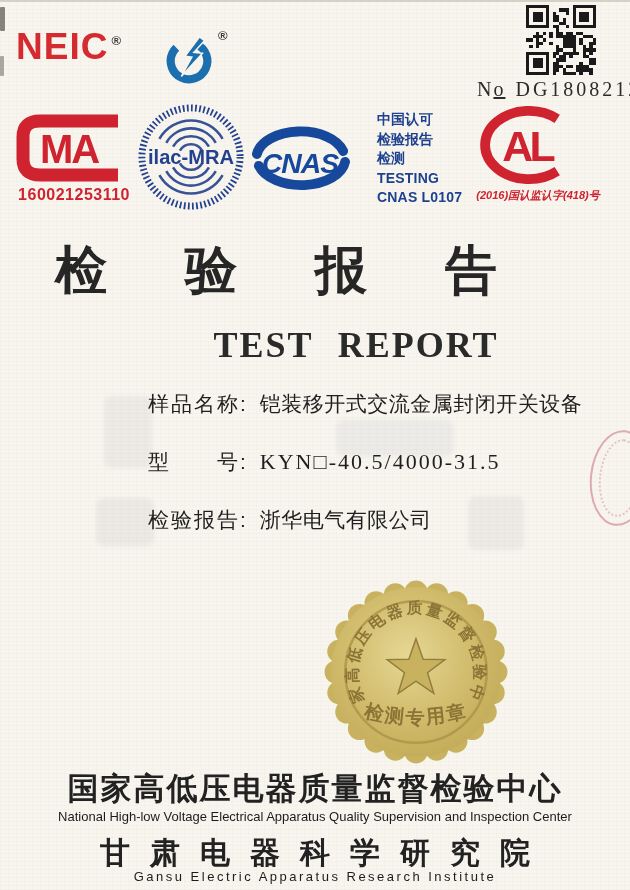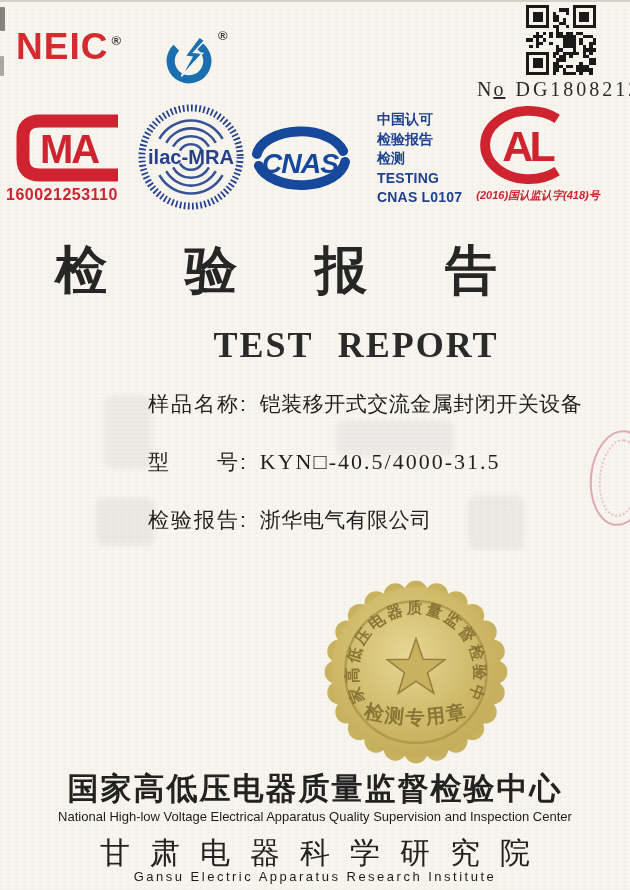--- a/index.html
+++ b/index.html
@@ -23,21 +23,21 @@
   .gmark{position:absolute;left:162px;top:30px;width:74px;height:60px;}
   .gmark svg{position:absolute;left:0;top:4px;}
   .gmark .reg{position:absolute;left:56px;top:-2px;}
   .qr{position:absolute;left:525px;top:5px;width:72px;height:70px;}
   .report-no{position:absolute;left:477px;top:78px;font-family:"Liberation Serif",serif;font-size:20px;color:#2b2b2b;letter-spacing:2px;white-space:nowrap;}
   .report-no .uo{text-decoration:underline;}
   .report-no .no-val{margin-left:10px;letter-spacing:3px;}
 
   
   .cma-svg{position:absolute;left:12px;top:110px;}
-  .cma-num{position:absolute;left:6px;top:186px;width:124px;text-align:left;font-size:16px;font-weight:800;color:#cf2330;letter-spacing:.5px;}
+  .cma-num{position:absolute;left:6px;top:186px;width:124px;text-align:right;font-size:16px;font-weight:800;color:#cf2330;letter-spacing:.5px;}
   .ilac-svg{position:absolute;left:138px;top:104px;}
   .cnas-svg{position:absolute;left:252px;top:116px;}
   .statement{position:absolute;left:377px;top:110px;width:100px;line-height:19.5px;font-size:14px;color:#1e418f;font-weight:600;}
   .statement .en{font-weight:800;letter-spacing:.2px;}
   .cal-svg{position:absolute;left:480px;top:106px;}
   .cal-num{position:absolute;left:468px;top:188px;width:140px;text-align:center;font-size:11px;font-weight:700;color:#cf2330;white-space:nowrap;font-style:italic;}
 
   
   .title-zh{position:absolute;left:0;top:236px;width:100%;text-align:center;font-size:52px;font-weight:700;color:#262626;letter-spacing:78px;box-sizing:border-box;white-space:nowrap;}
   .title-en{position:absolute;left:0;top:324px;width:100%;text-align:center;font-family:"Liberation Serif",serif;font-size:36px;font-weight:700;color:#2a2a2a;letter-spacing:2px;word-spacing:14px;padding-left:41px;}
@@ -48,21 +48,21 @@
   .fvalue{font-size:21px;letter-spacing:.5px;color:#1f1f1f;margin-left:12px;}
   .fvalue.serif{font-family:"Liberation Serif",serif;font-size:22px;letter-spacing:2px;margin-top:20px;}
   .f1{top:390px;} .f2{top:448px;} .f3{top:506px;}
 
   
   .seal{position:absolute;left:320px;top:576px;width:192px;height:192px;}
 
   
   .f-zh1{position:absolute;left:0;top:768px;width:100%;text-align:center;font-size:31px;font-weight:600;letter-spacing:2px;color:#222;white-space:nowrap;}
   .f-en1{position:absolute;left:0;top:809px;width:100%;text-align:center;font-size:13px;color:#1c1c1c;}
-  .f-zh2{position:absolute;left:0;top:833px;width:100%;text-align:center;font-size:30px;font-weight:400;letter-spacing:20px;padding-left:20px;box-sizing:border-box;color:#222;white-space:nowrap;}
+  .f-zh2{position:absolute;left:0;top:833px;width:100%;text-align:center;font-size:30px;font-weight:700;letter-spacing:20px;padding-left:20px;box-sizing:border-box;color:#222;white-space:nowrap;}
   .f-en2{position:absolute;left:0;top:869px;width:100%;text-align:center;font-size:13px;letter-spacing:2.5px;color:#1c1c1c;}
 
   
   .edge-stamp{position:absolute;right:-20px;top:430px;width:56px;height:92px;border:2px solid rgba(187,46,80,.38);border-radius:50%;transform:rotate(6deg);}
   .edge-stamp::before{content:"";position:absolute;inset:7px;border-radius:50%;border:2px dotted rgba(187,46,80,.25);}
   .ghost{position:absolute;filter:blur(2px);border-radius:8px;}
   .gh1{left:104px;top:396px;width:48px;height:72px;background:rgba(110,110,125,.08);}
   .gh2{left:336px;top:420px;width:118px;height:36px;background:rgba(60,80,140,.06);}
   .gh3{left:96px;top:498px;width:58px;height:48px;background:rgba(100,100,120,.08);}
   .gh4{left:468px;top:496px;width:56px;height:54px;background:rgba(100,100,120,.07);}

